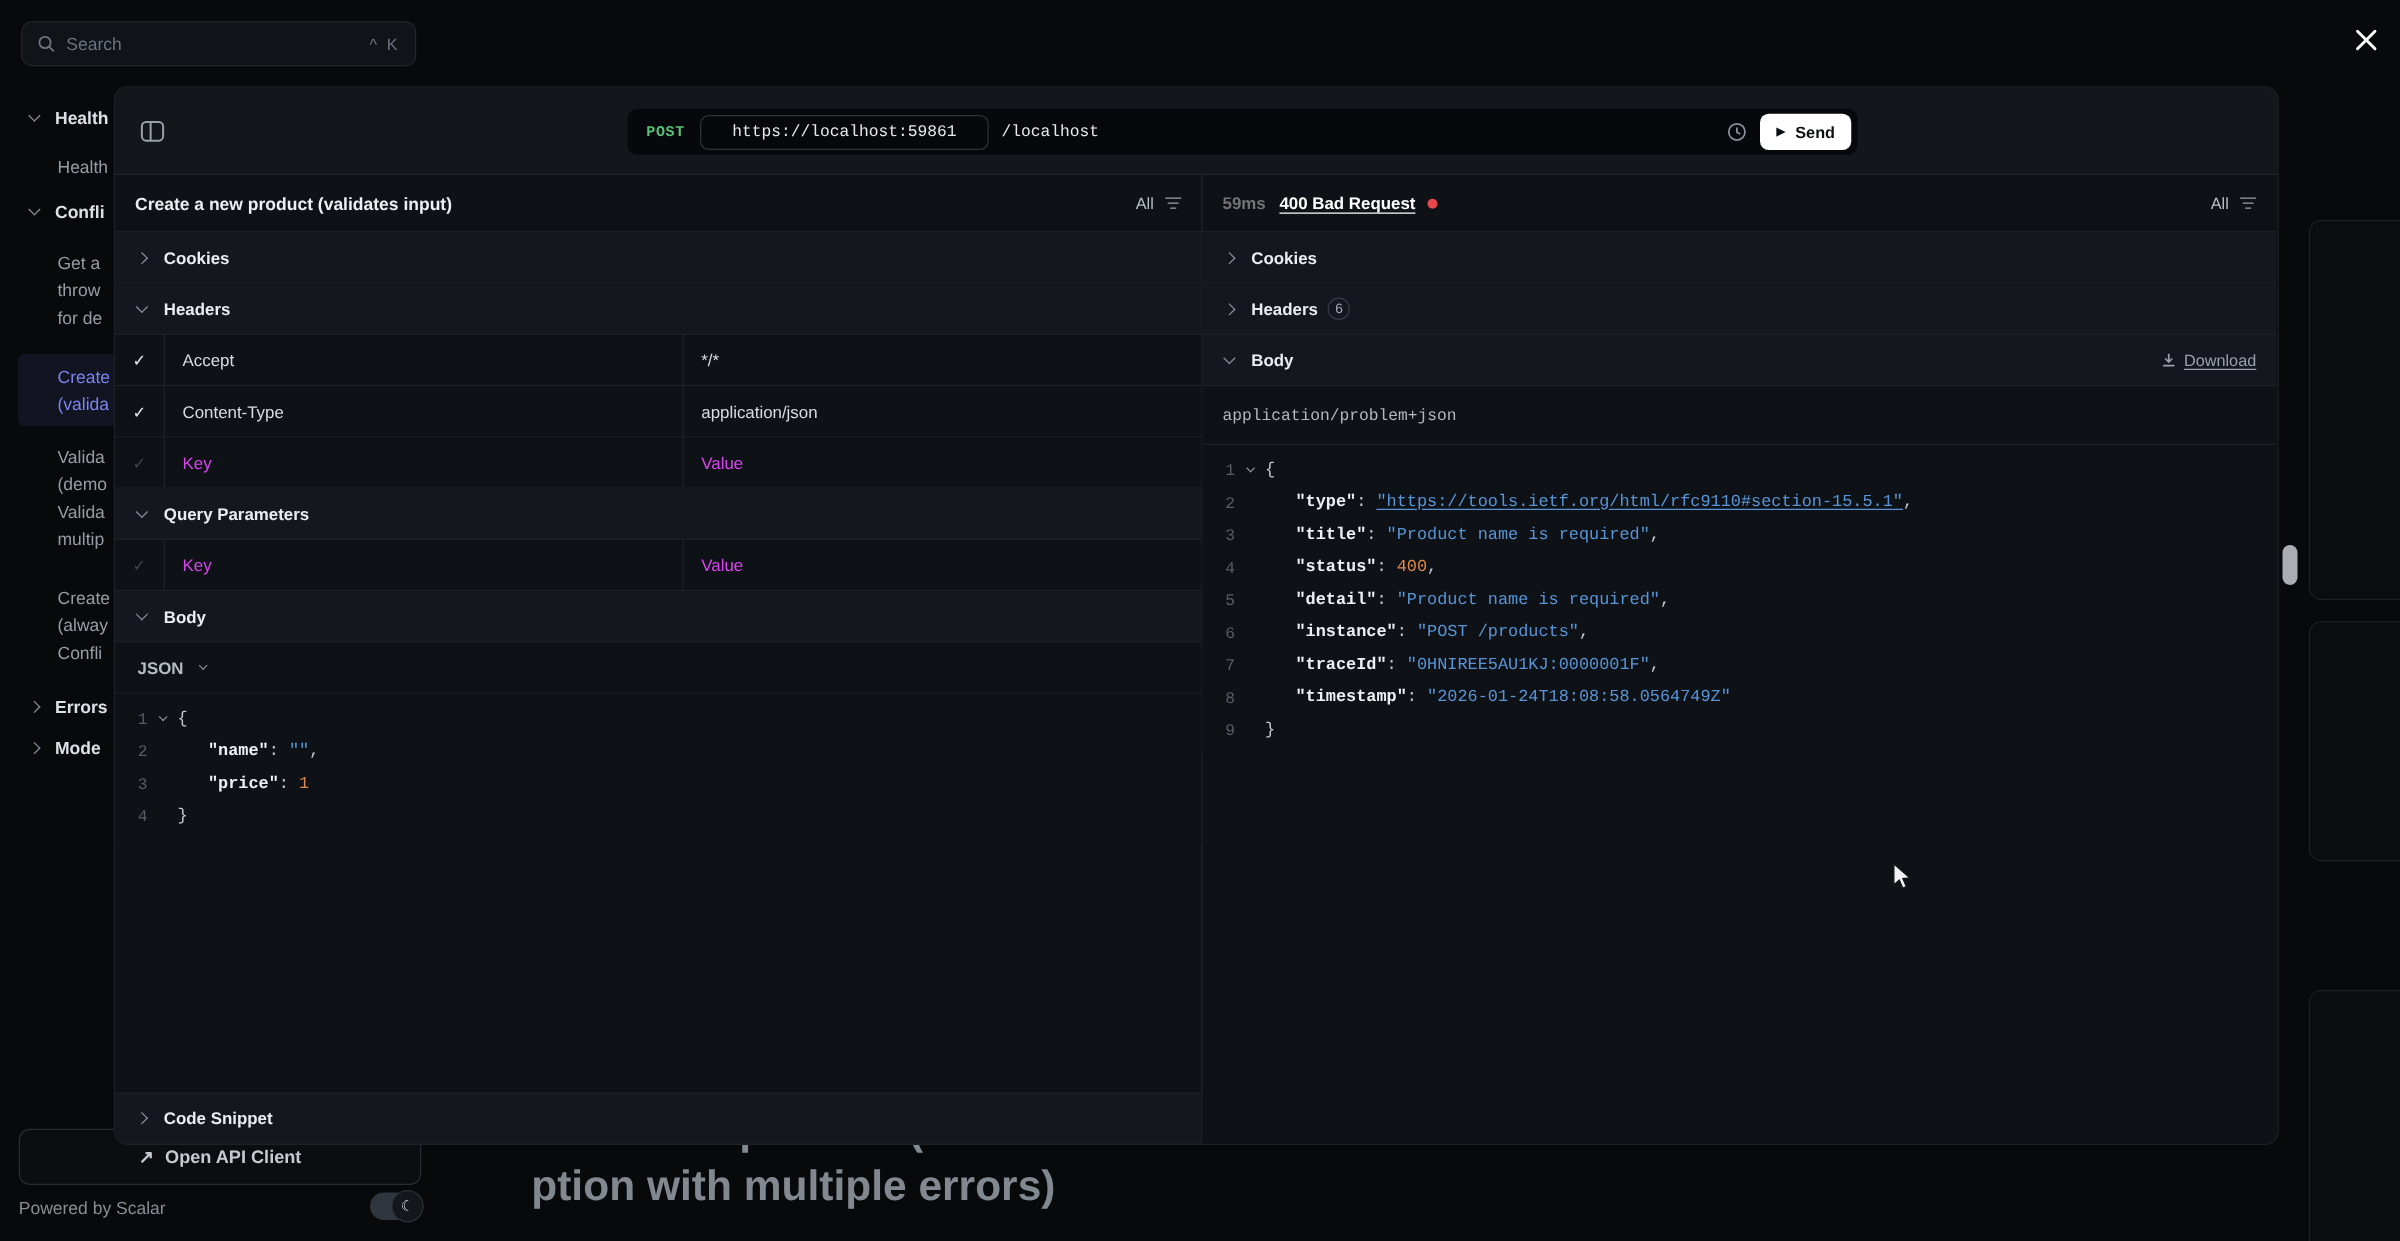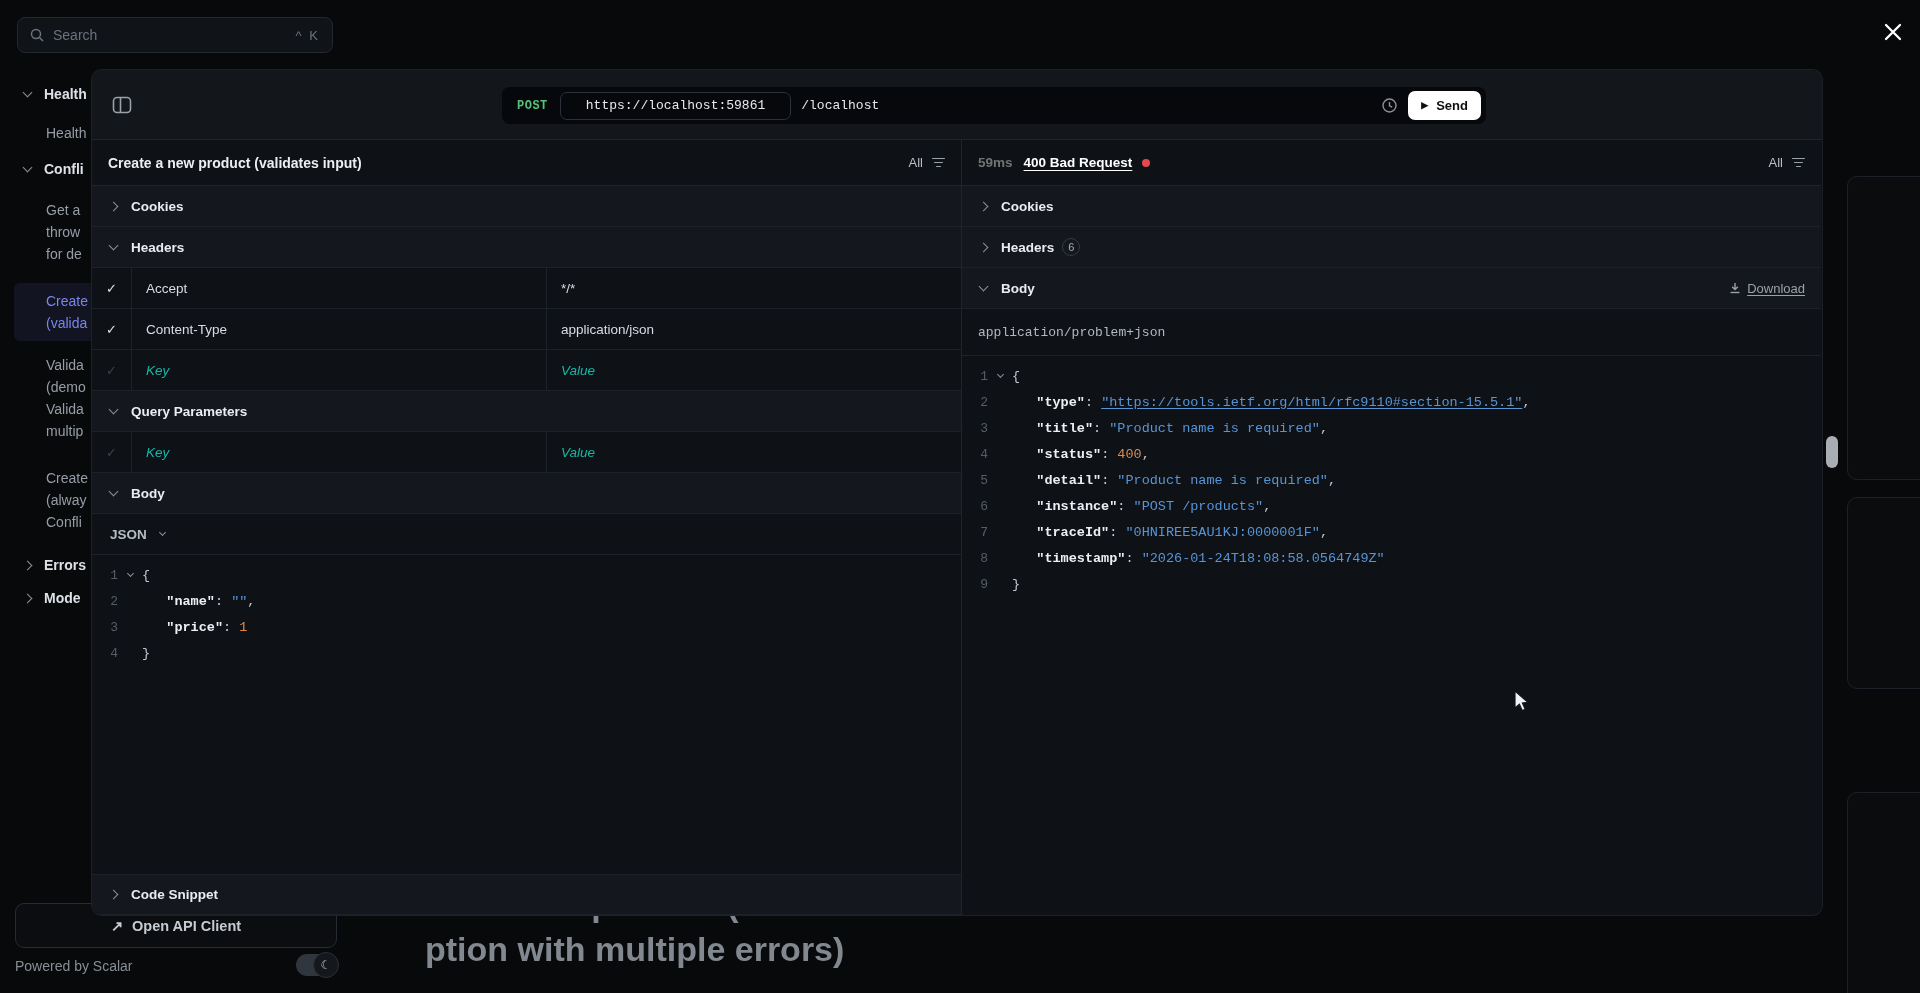--- a/index.html
+++ b/index.html
@@ -88,21 +88,21 @@
   .sec { height:41px; display:flex; align-items:center; gap:13px; padding:0 16px;
     border-bottom:1px solid #1d2229; font-size:13.5px; font-weight:700; color:#e9ecf0; background:#14171d; }
   .trow { height:41px; display:flex; border-bottom:1px solid #1d2229; background:#0e1116;
     font-size:13.5px; color:#d9dce2; }
   .cell { display:flex; align-items:center; padding:0 14px; }
   .cell.check { width:40px; justify-content:center; padding:0; border-right:1px solid #1d2229;
     color:#3c434c; font-size:13px; }
   .cell.check.on { color:#dfe3e9; }
   .cell.keyc { width:415px; border-right:1px solid #1d2229; }
   .cell.valc { flex:1; }
-  .cell.ph { color:#14b8a6;font-style:italic; }
+  .cell.ph { color:#d946ef; }
 
   .fmtrow { height:41px; display:flex; align-items:center; gap:11px; padding:0 18px;
     border-bottom:1px solid #1d2229; background:#0e1116; color:#b6bcc4; font-size:13.5px; font-weight:600; }
 
   .editor { background:#0e1116; padding:7px 0 8px; }
   .cl { display:flex; height:26px; align-items:center; }
   .ln { width:18px; text-align:right; color:#565d66; font:13px "Liberation Mono", monospace; margin-left:8px; }
   .fold { width:24px; display:flex; justify-content:center; align-items:center; color:#8b919b; }
   .code { white-space:pre; font:13.5px "Liberation Mono", monospace; color:#c4c9d1; }
   .tk-p { color:#c4c9d1; }

